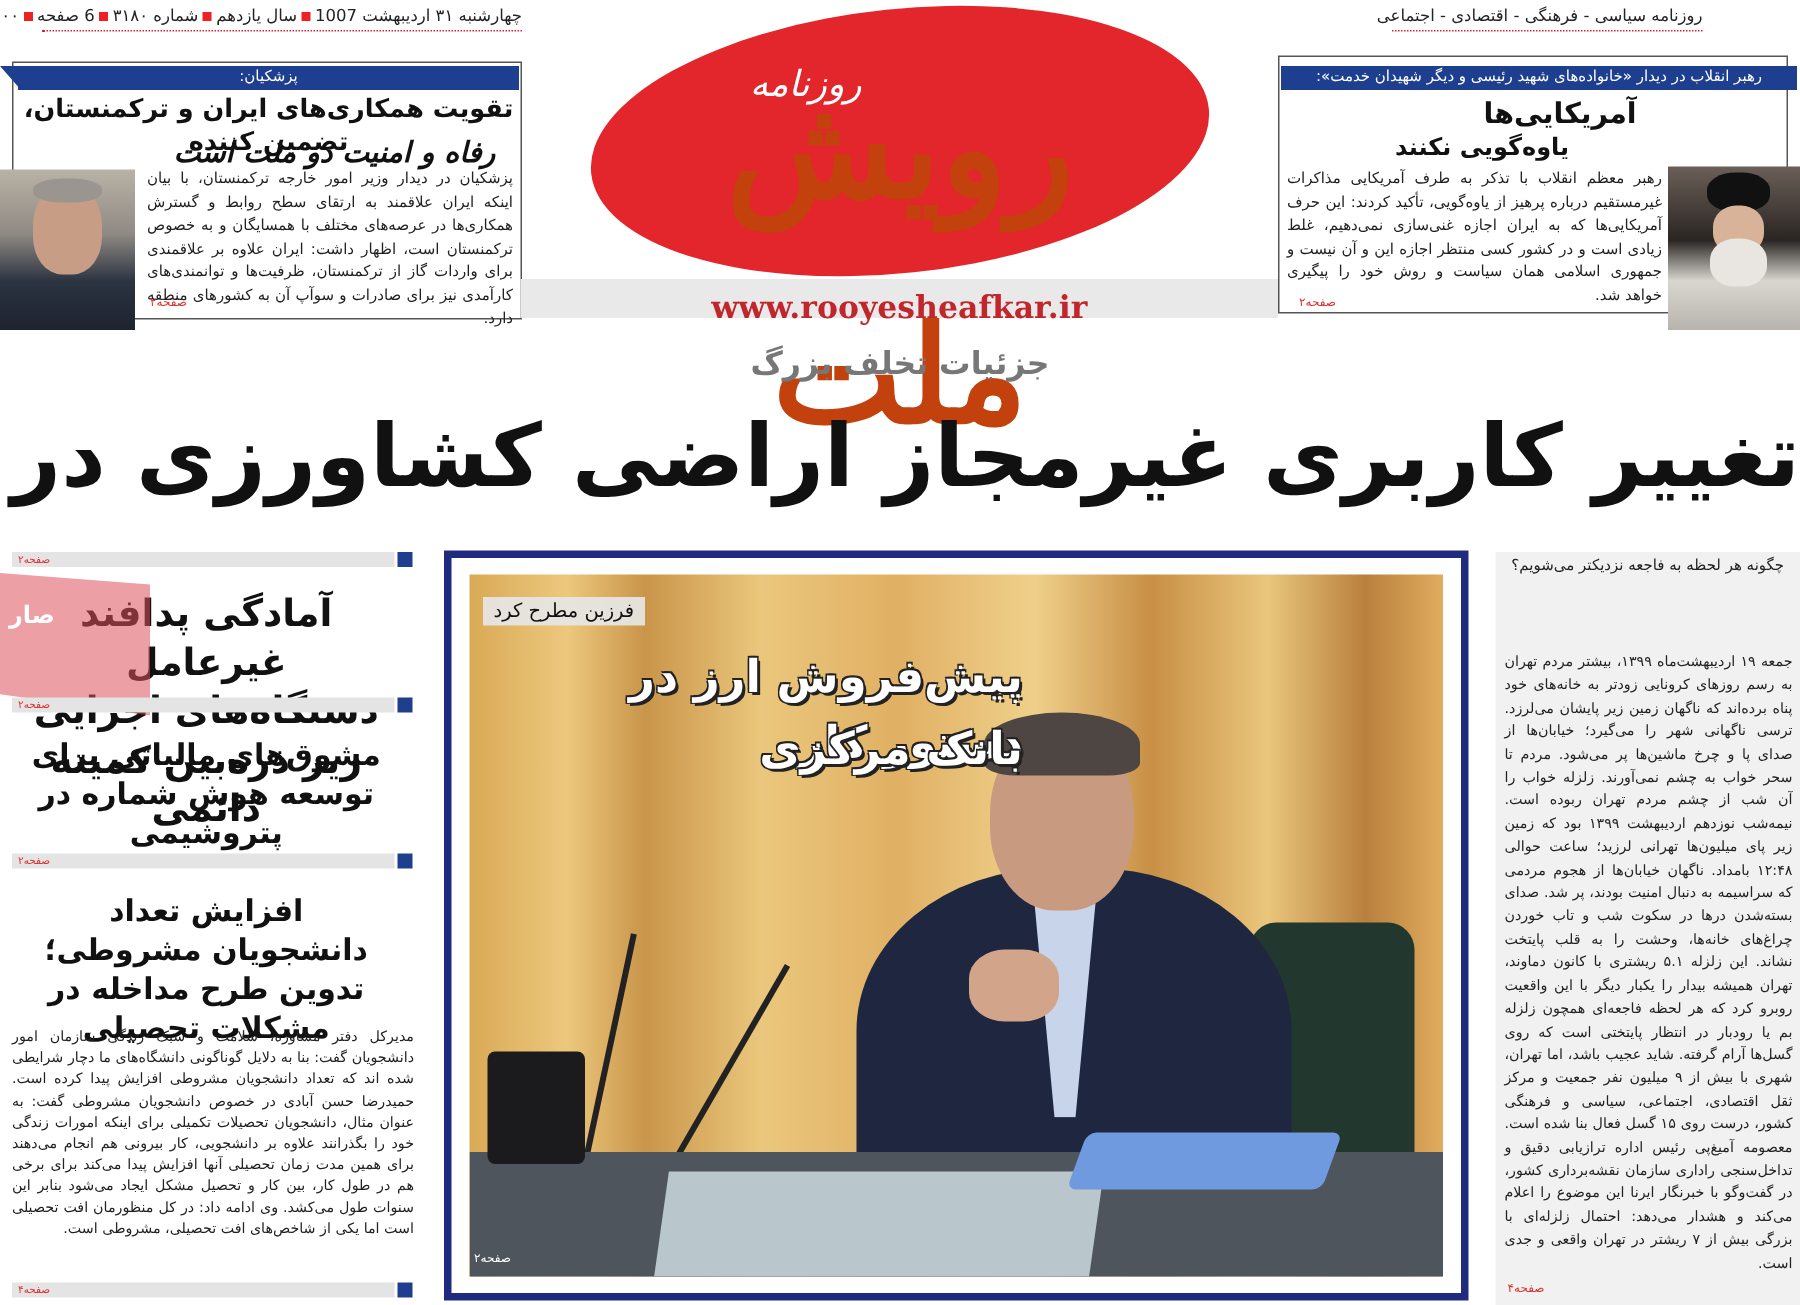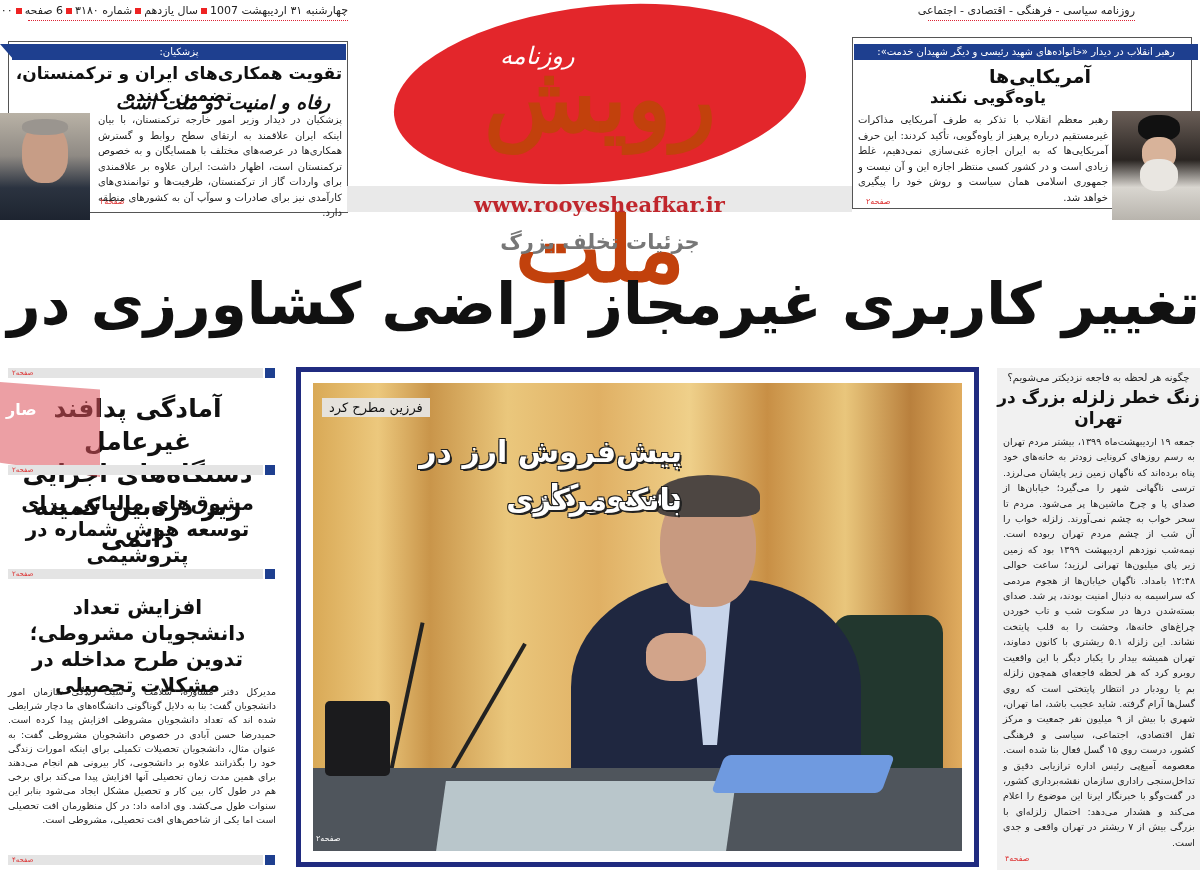--- a/index.html
+++ b/index.html
@@ -151,16 +151,15 @@
   <div class="ph-folder"></div>
   <div class="ph-phone"></div>
 </div>
 <div class="photo-kicker">فرزین مطرح کرد</div>
 <div class="photo-title">پیش‌فروش ارز در دستور کار</div>
 <div class="photo-title" style="top:478px;">بانک مرکزی</div>
 <div class="photo-ref">صفحه۲</div>
 
 <div class="right-col">
   <div class="right-kicker">چگونه هر لحظه به فاجعه نزدیکتر می‌شویم؟</div>
-  <div class="right-title">زنگ خطر زلزله بزرگ در تهران</div>
   <div class="right-body">جمعه ۱۹ اردیبهشت‌ماه ۱۳۹۹، بیشتر مردم تهران به رسم روزهای کرونایی زودتر به خانه‌های خود پناه برده‌اند که ناگهان زمین زیر پایشان می‌لرزد. ترسی ناگهانی شهر را می‌گیرد؛ خیابان‌ها از صدای پا و چرخ ماشین‌ها پر می‌شود. مردم تا سحر خواب به چشم نمی‌آورند. زلزله خواب را آن شب از چشم مردم تهران ربوده است. نیمه‌شب نوزدهم اردیبهشت ۱۳۹۹ بود که زمین زیر پای میلیون‌ها تهرانی لرزید؛ ساعت حوالی ۱۲:۴۸ بامداد. ناگهان خیابان‌ها از هجوم مردمی که سراسیمه به دنبال امنیت بودند، پر شد. صدای بسته‌شدن درها در سکوت شب و تاب خوردن چراغ‌های خانه‌ها، وحشت را به قلب پایتخت نشاند. این زلزله ۵.۱ ریشتری با کانون دماوند، تهران همیشه بیدار را یکبار دیگر با این واقعیت روبرو کرد که هر لحظه فاجعه‌ای همچون زلزله بم یا رودبار در انتظار پایتختی است که روی گسل‌ها آرام گرفته. شاید عجیب باشد، اما تهران، شهری با بیش از ۹ میلیون نفر جمعیت و مرکز ثقل اقتصادی، اجتماعی، سیاسی و فرهنگی کشور، درست روی ۱۵ گسل فعال بنا شده است. معصومه آمیغ‌پی رئیس اداره ترازیابی دقیق و تداخل‌سنجی راداری سازمان نقشه‌برداری کشور، در گفت‌وگو با خبرنگار ایرنا این موضوع را اعلام می‌کند و هشدار می‌دهد: احتمال زلزله‌ای با بزرگی بیش از ۷ ریشتر در تهران واقعی و جدی است.</div>
   <div class="abs page-ref" style="left:8px; top:486px;">صفحه۴</div>
 </div>
 
 </body></html>

